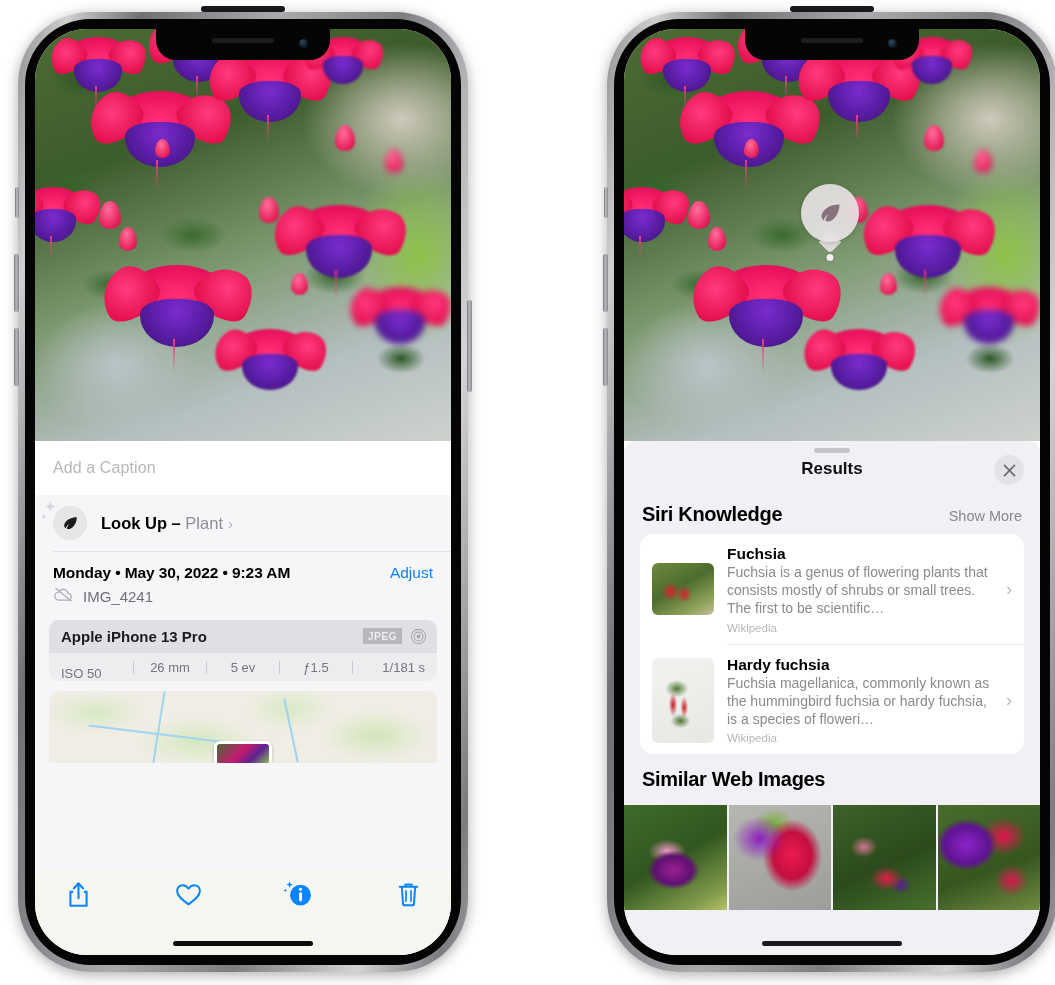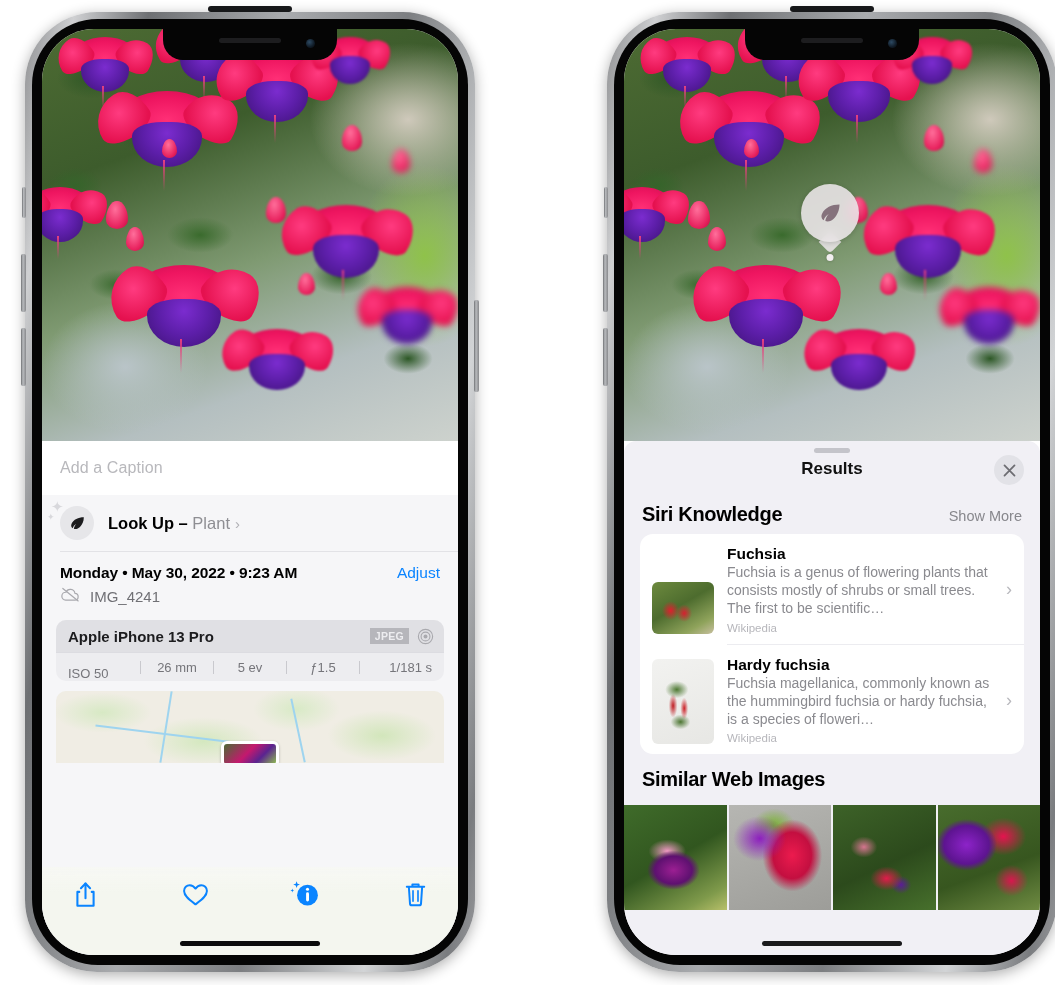--- a/index.html
+++ b/index.html
@@ -7,21 +7,21 @@
     width: 1055px; height: 985px;
     background: #ffffff;
     font-family: "Liberation Sans", sans-serif;
     overflow: hidden;
     position: relative;
   }
   .stage { position: absolute; inset: 0; }
 
   
   .phone { position: absolute; top: 12px; width: 450px; height: 960px; }
-  .phone.left  { left: 25px; text-decoration: underline; }
+  .phone.left  { left: 18px; text-decoration: underline; }
   .phone.right { left: 578px; margin-left: 29px; }
 
   .frame-outer {
     position: absolute; inset: 0;
     border-radius: 72px;
     background: linear-gradient(100deg,#8d8e90 0%,#cfd0d2 8%,#6e7073 20%,#a9abae 42%,#7c7e81 62%,#d2d4d6 82%,#7a7c7f 95%,#9a9b9e 100%);
     box-shadow: 0 3px 14px rgba(0,0,0,.32);
   }
   .frame-inner {
     position: absolute; inset: 7px;
@@ -260,21 +260,21 @@
     display: flex; align-items: center; justify-content: center;
   }
   .sec-head {
     display: flex; align-items: baseline; justify-content: space-between;
     padding: 6px 18px 8px 18px;
   }
   .sec-title { font-size: 20px; font-weight: 700; color: #000; letter-spacing: -.3px; }
   .sec-action { font-size: 14.5px; color: #87878c; }
 
   .know-card { margin: 0 16px; background: #fff; border-radius: 13px; overflow: hidden; }
-  .know-row { display: flex; padding: 11px 12px 10px 12px; align-items: flex-end; }
+  .know-row { display: flex; padding: 11px 12px 10px 12px; align-items: center; }
   .know-thumb { width: 62px; height: 52px; border-radius: 6px; flex: none; overflow: hidden; position: relative; }
   .know-thumb.tall { height: 85px; }
   .know-body { flex: 1; padding-left: 13px; padding-right: 6px; min-width: 0; }
   .know-title { font-size: 15.5px; font-weight: 700; color: #000; margin-bottom: 1px; }
   .know-desc { font-size: 14px; color: #8a8a8f; line-height: 1.28; }
   .know-src { font-size: 11.5px; color: #b6b6bb; margin-top: 4px; }
   .know-chev { align-self: center; color: #b8b8bd; font-size: 18px; padding-left: 2px; }
   .know-sep { height: 1px; background: #ececf0; margin-left: 87px; }
 
   .web-strip { display: flex; margin-top: 6px; height: 105px; gap: 2px; padding: 0 0 0 0; }

